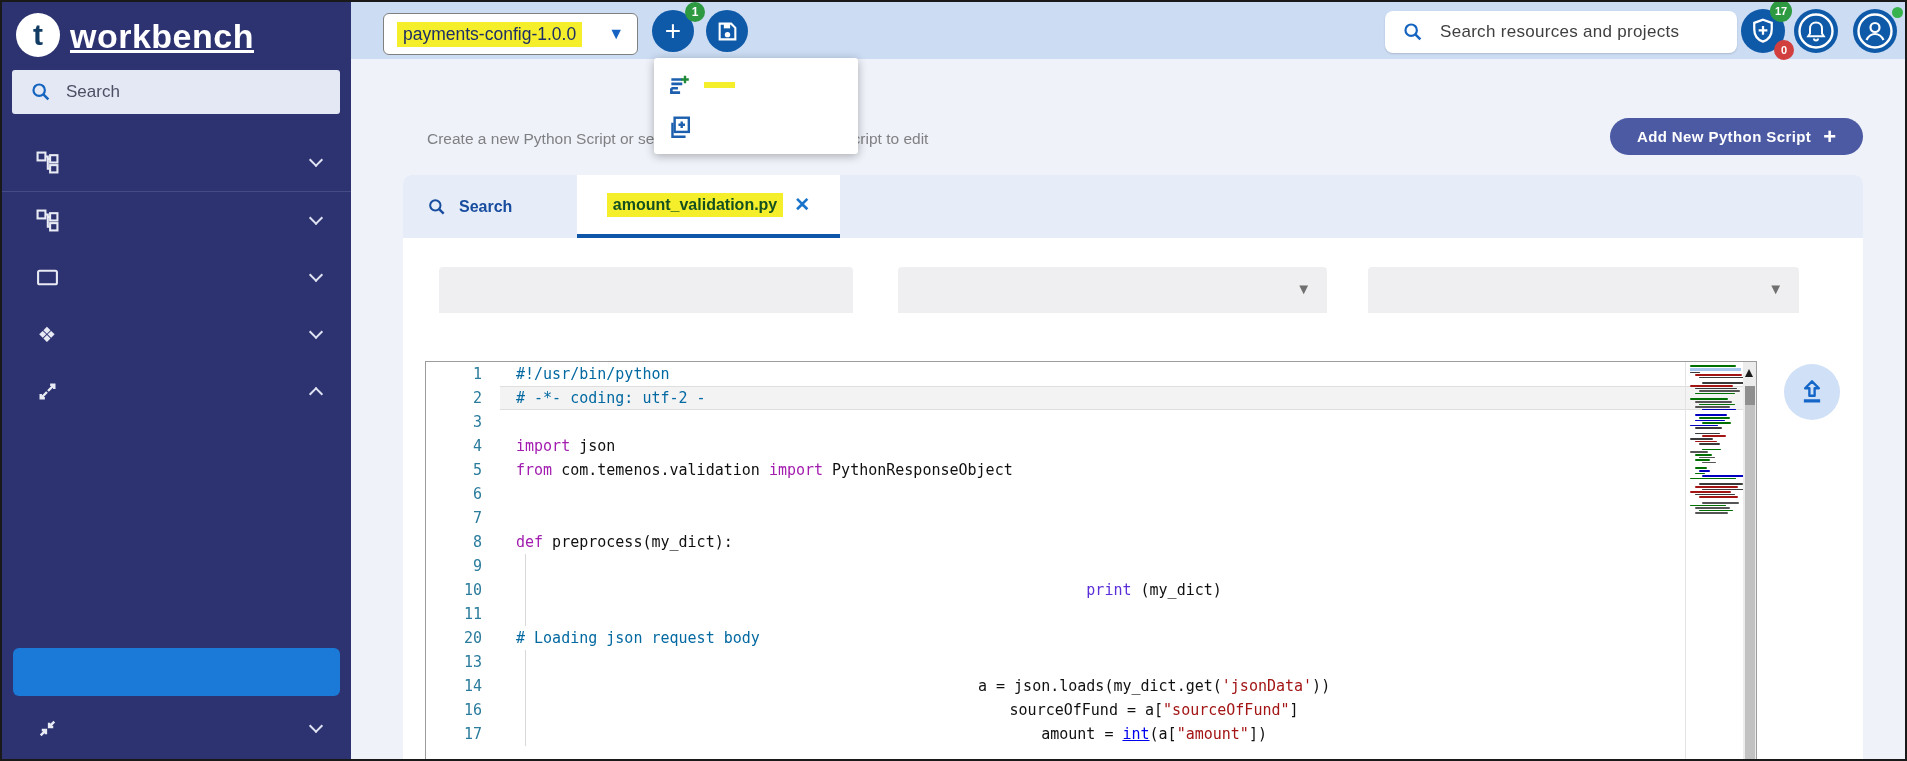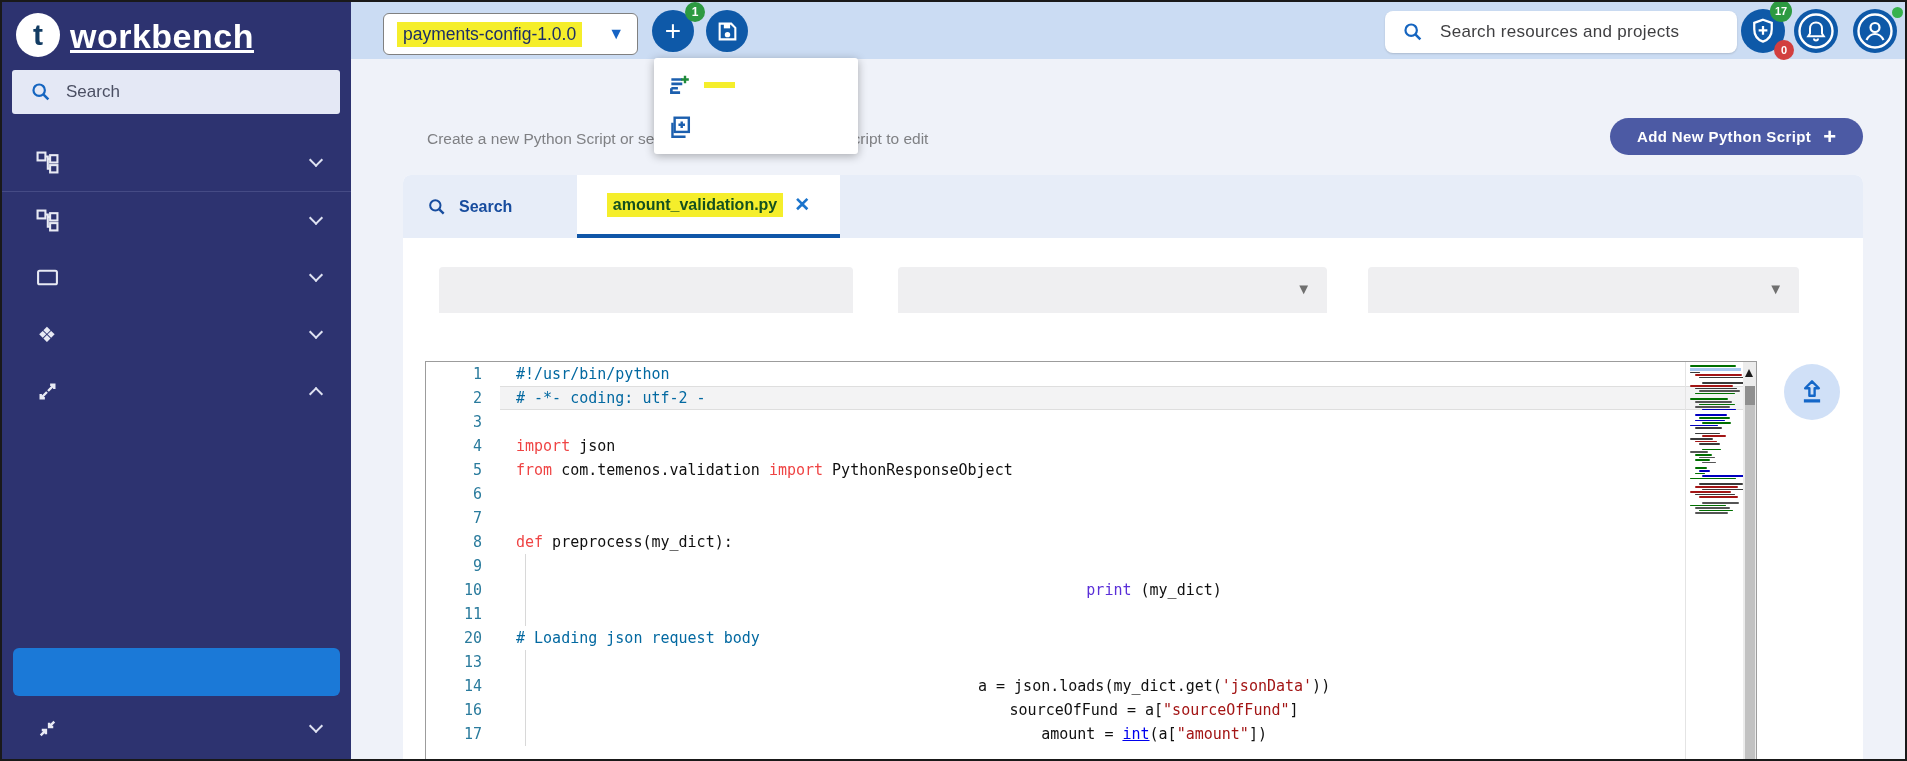--- a/index.html
+++ b/index.html
@@ -93,21 +93,21 @@
 
   
   .editor{position:absolute;left:22px;top:186px;width:1332px;height:402px;border:1px solid #9c9c9c;
           background:#fff;overflow:hidden;font-family:"DejaVu Sans Mono",monospace;font-size:15px;}
   .eline{height:24px;display:flex;line-height:24px;}
   .lnum{width:74px;padding-right:18px;text-align:right;color:#2a7b9d;flex:0 0 auto;}
   .lcode{flex:1;white-space:pre;padding-left:16px;color:#101010;}
   .eline.cur .lcode{background:#f3f3f4;box-shadow:inset 0 1px 0 #dedede,inset 0 -1px 0 #dedede;}
   .lcode.guide{background-image:linear-gradient(#d8d8d8,#d8d8d8);
                background-size:1px 100%;background-repeat:no-repeat;background-position:25px 0;text-align:center;}
-  .tk-c{color:#0369a1;} .tk-k{color:#ef4444;} .tk-s{color:#a31515;}
+  .tk-c{color:#0369a1;} .tk-k{color:#a21caf;} .tk-s{color:#a31515;}
   .tk-b{color:#5a2fd8;} .tk-f{color:#0000ee;text-decoration:underline;} .tk-p{color:#101010;}
 
   .minimap{position:absolute;left:1259px;top:0;width:58px;height:100%;border-left:1px solid #e4e4e4;
            padding:3px 2px 0 4px;cursor:pointer;}
   .mrow{margin-bottom:1px;}
   .mbar{height:1.6px;border-radius:1px;}
   .msel{height:3px;background:#a6c8f0;margin:1px 0;}
   .vscroll{position:absolute;right:0;top:0;width:13px;height:100%;background:#ececec;cursor:pointer;}
   .varrow{position:absolute;left:2px;top:7px;width:0;height:0;border-left:4.5px solid transparent;
           border-right:4.5px solid transparent;border-bottom:8px solid #1b1b1b;}

